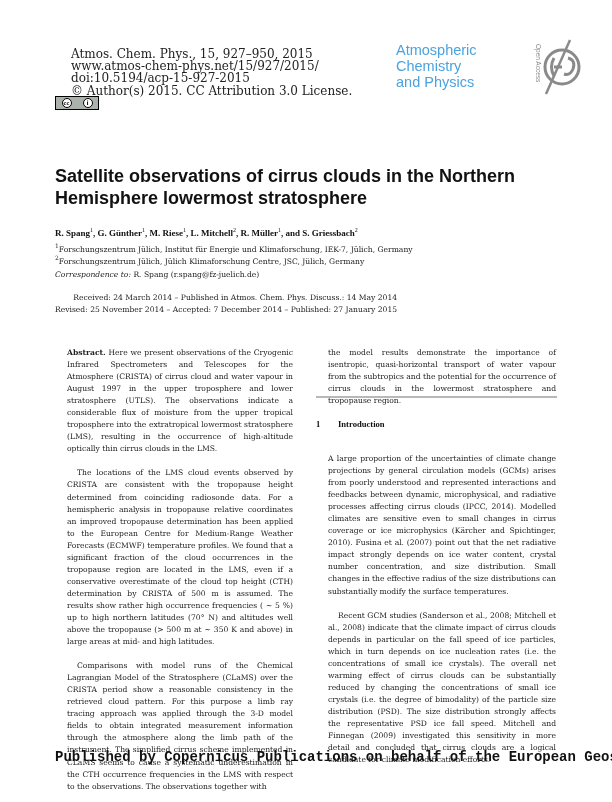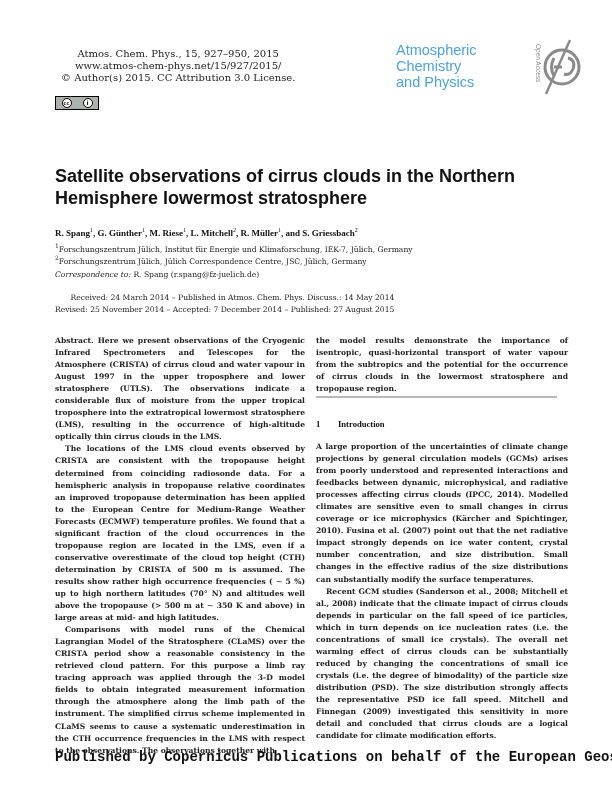--- a/index.html
+++ b/index.html
@@ -1,19 +1,19 @@
 <!DOCTYPE html>
 <html><head>
 <meta charset="utf-8">
 <style>
   html, body { margin: 0; padding: 0; background: #ffffff; }
   body { width: 612px; height: 802px; position: relative; overflow: hidden;
          font-family: "DejaVu Serif", serif; color: #1a1a1a; }
   .abs { position: absolute; }
-  .meta { left: 61px; top: 48px; font-size: 10px; line-height: 12.2px; color: #222; text-align: center; }
+  .meta { left: 71px; top: 48px; font-size: 12px; line-height: 12.2px; color: #222; }
   .cc-badge { left: 55px; top: 96px; width: 44px; height: 14px; background: #aab2ab;
               border: 1px solid #000; box-sizing: border-box; display: flex; align-items: center;
               justify-content: space-around; font-family: "DejaVu Sans", sans-serif; font-size: 7px; }
   .cc-badge .cc { width: 10px; height: 10px; border-radius: 50%; background: #fff; border: 1px solid #000;
                   box-sizing: border-box; font-size: 5px; line-height: 8px; text-align: center; font-weight: bold; }
   .cc-badge .by { width: 10px; height: 10px; border-radius: 50%; background: #fff; border: 1px solid #000;
                   box-sizing: border-box; font-size: 6px; line-height: 8px; text-align: center; font-weight: bold; }
   .journal-name { left: 396px; top: 42px; font-family: "Liberation Sans", sans-serif; font-size: 14.5px;
                   line-height: 16px; color: #4aa3df; text-align: left; width: 115px; }
   .open-access { left: 532px; top: 44px; width: 12px; height: 56px; }
@@ -23,36 +23,37 @@
   .egu-logo { left: 540px; top: 38px; width: 44px; height: 58px; }
   .title { left: 55px; top: 165px; width: 500px; font-family: Liberation Sans, sans-serif; font-weight: bold;
            font-size: 18px; line-height: 22px; color: #111; }
   .authors { left: 55px; top: 227px; font-family: "Liberation Serif", serif; font-weight: bold; font-size: 9px; color: #111; }
   .authors sup, .affil sup { font-size: 6px; font-weight: normal; }
   .affil { left: 55px; font-size: 7.6px; color: #222; }
   .corr { left: 55px; top: 270px; font-size: 7.6px; color: #222; }
   .corr i { font-style: italic; margin-top: 36px; }
   .dates { left: 55px; top: 292px; font-size: 7.6px; line-height: 12.2px; color: #222; text-align: right; }
   .col { font-size: 7.6px; line-height: 12.05px; color: #222; text-align: justify; }
-  .col p { margin: 0; font-weight: bold; }
+  .col p { margin: 12px; }
   .col p.indent { text-indent: 10px; }
   .col-left { left: 55px; top: 335px; width: 250px; }
   .col-right { left: 316px; top: 335px; width: 252px; }
   .divider { left: 316px; top: 396px; width: 241px; height: 2px; background: #b8b8b8; }
   .section-head { left: 316px; top: 419px; font-family: "Liberation Serif", serif; font-weight: bold; font-size: 8.6px; color: #111; }
   .section-head .num { display: inline-block; width: 22px; }
   .intro { left: 316px; top: 441px; width: 252px; }
   .footer { left: 55px; top: 749px; font-family: Liberation Mono, monospace; font-weight: bold; font-size: 14px; color: #111; white-space: nowrap; }
 </style>
 </head>
 <body>
 
 <div class="abs meta">
   <div>Atmos. Chem. Phys., 15, 927–950, 2015</div>
   <div>www.atmos-chem-phys.net/15/927/2015/</div>
+  <div>doi:10.5194/acp-15-927-2015</div>
   <div>© Author(s) 2015. CC Attribution 3.0 License.</div>
 </div>
 <div class="abs cc-badge">
   <span class="cc">cc</span>
   <span class="by">i</span>
 </div>
 
 <div class="abs journal-name">
   <div>Atmospheric</div>
   <div>Chemistry</div>
@@ -76,31 +77,31 @@
   <span>L. Mitchell</span><sup>2</sup>,
   <span>R. Müller</span><sup>1</sup>,
   <span>and</span>
   <span>S. Griessbach</span><sup>2</sup>
 </div>
 
 <div class="abs affil" style="top:242px;">
   <sup>1</sup><span>Forschungszentrum Jülich, Institut für Energie und Klimaforschung, IEK-7, Jülich, Germany</span>
 </div>
 <div class="abs affil" style="top:254px;">
-  <sup>2</sup><span>Forschungszentrum Jülich, Jülich Correspondence Centre, JSC, Jülich, Germany</span>
+  <sup>2</sup><span>Forschungszentrum Jülich, Jülich Klimaforschung Centre, JSC, Jülich, Germany</span>
 </div>
 
 <div class="abs corr">
   <i>Correspondence to:</i>
   <span>R. Spang (r.spang@fz-juelich.de)</span>
 </div>
 
 <div class="abs dates">
   <div>Received: 24 March 2014 – Published in Atmos. Chem. Phys. Discuss.: 14 May 2014</div>
-  <div>Revised: 25 November 2014 – Accepted: 7 December 2014 – Published: 27 August 2015</div>
+  <div>Revised: 25 November 2014 – Accepted: 7 December 2014 – Published: 27 January 2015</div>
 </div>
 
 <div class="abs col col-left">
   <p><b>Abstract.</b> <span>Here we present observations of the Cryogenic Infrared Spectrometers and Telescopes for the Atmosphere (CRISTA) of cirrus cloud and water vapour in August 1997 in the upper troposphere and lower stratosphere (UTLS). The observations indicate a considerable flux of moisture from the upper tropical troposphere into the extratropical lowermost stratosphere (LMS), resulting in the occurrence of high-altitude optically thin cirrus clouds in the LMS.</span></p>
   <p class="indent">The locations of the LMS cloud events observed by CRISTA are consistent with the tropopause height determined from coinciding radiosonde data. For a hemispheric analysis in tropopause relative coordinates an improved tropopause determination has been applied to the European Centre for Medium-Range Weather Forecasts (ECMWF) temperature profiles. We found that a significant fraction of the cloud occurrences in the tropopause region are located in the LMS, even if a conservative overestimate of the cloud top height (CTH) determination by CRISTA of 500 m is assumed. The results show rather high occurrence frequencies ( ∼ 5 %) up to high northern latitudes (70° N) and altitudes well above the tropopause (&gt; 500 m at ∼ 350 K and above) in large areas at mid- and high latitudes.</p>
   <p class="indent">Comparisons with model runs of the Chemical Lagrangian Model of the Stratosphere (CLaMS) over the CRISTA period show a reasonable consistency in the retrieved cloud pattern. For this purpose a limb ray tracing approach was applied through the 3-D model fields to obtain integrated measurement information through the atmosphere along the limb path of the instrument. The simplified cirrus scheme implemented in CLaMS seems to cause a systematic underestimation in the CTH occurrence frequencies in the LMS with respect to the observations. The observations together with</p>
 </div>
 
 <div class="abs col col-right">
   <p>the model results demonstrate the importance of isentropic, quasi-horizontal transport of water vapour from the subtropics and the potential for the occurrence of cirrus clouds in the lowermost stratosphere and tropopause region.</p>

